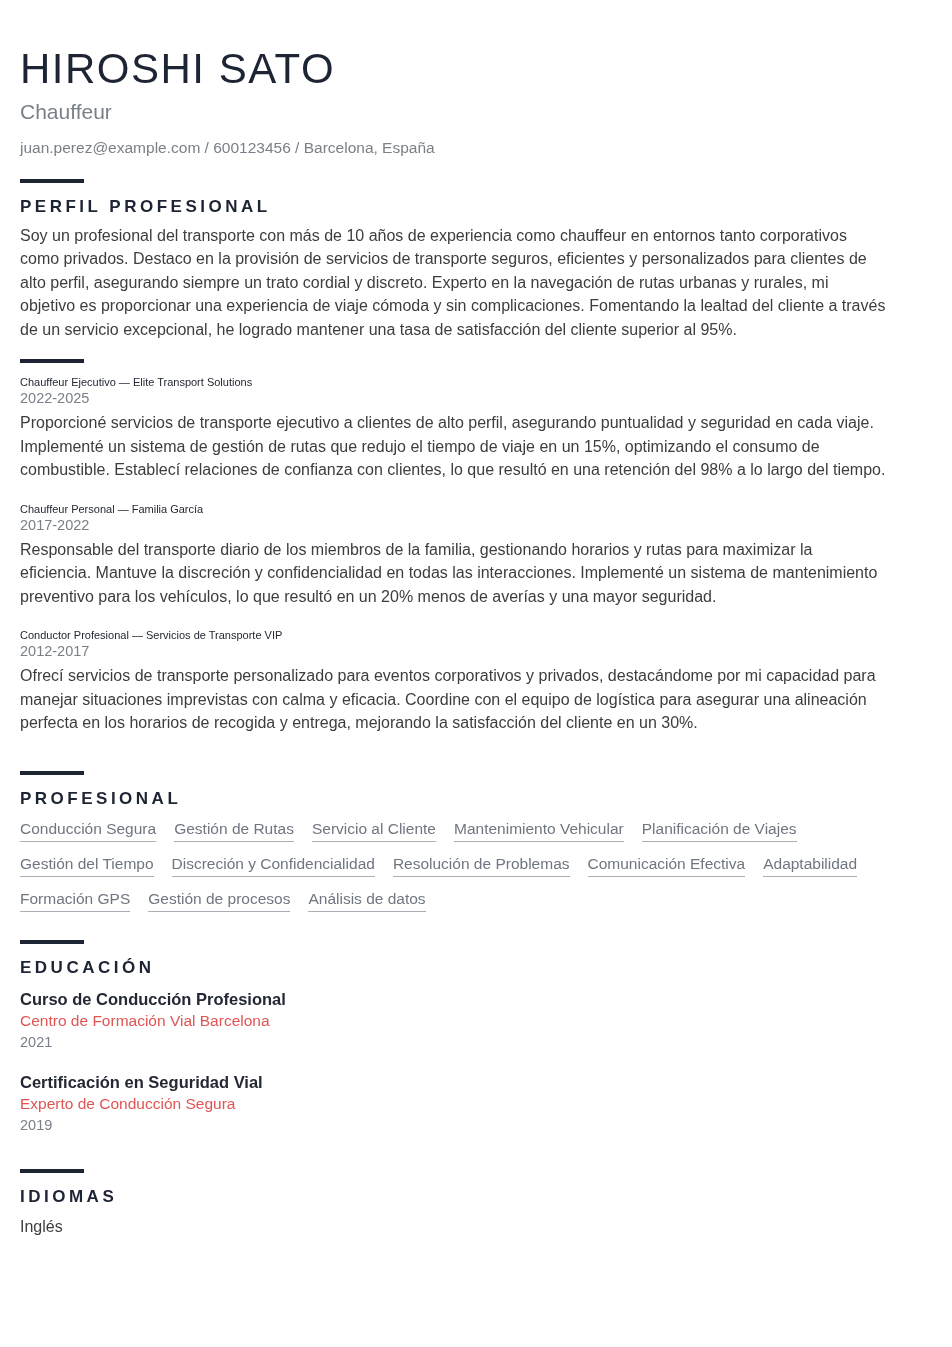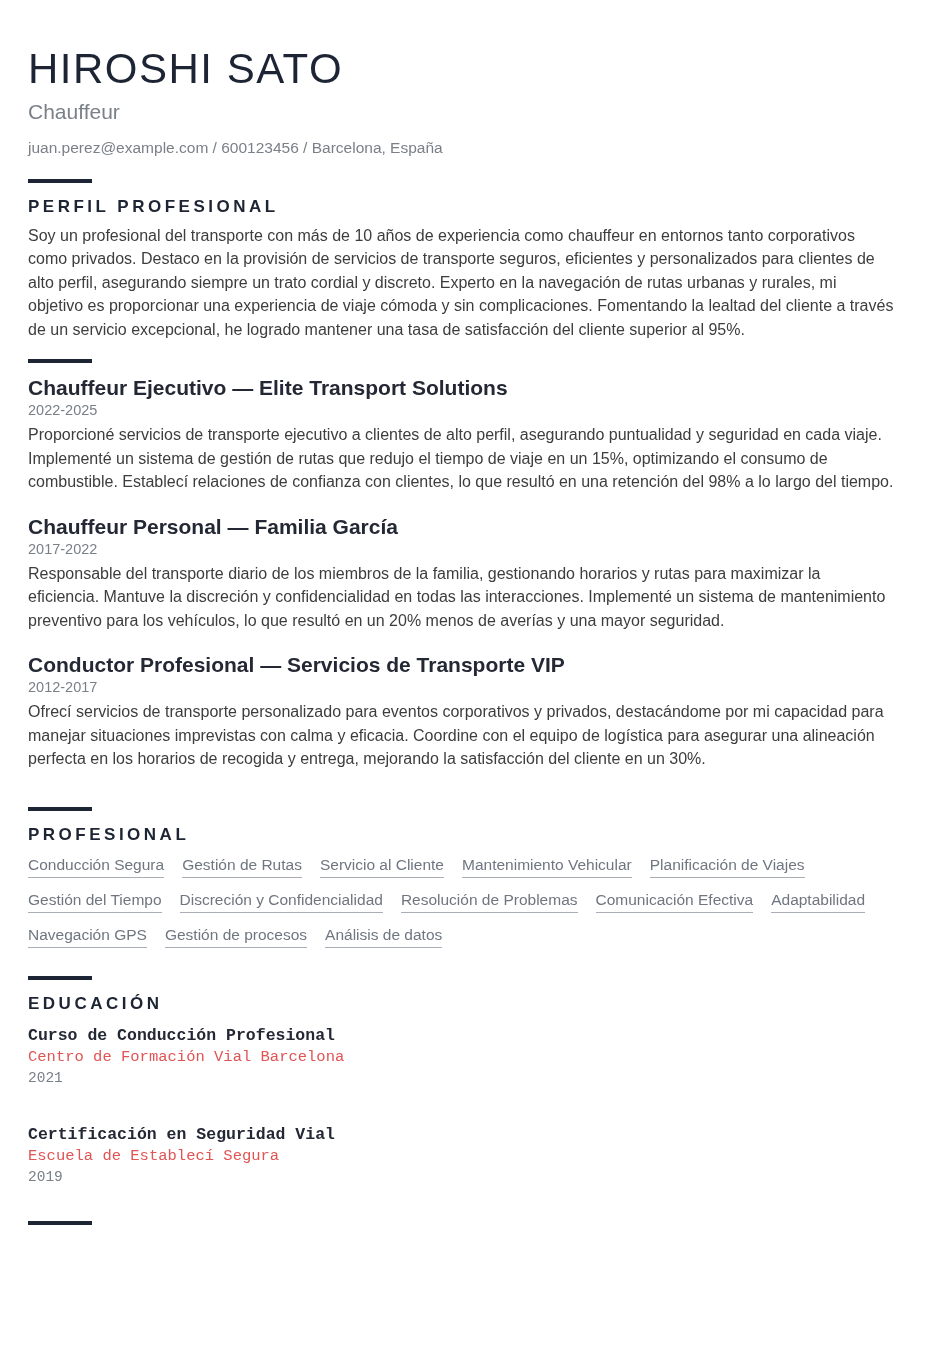--- a/index.html
+++ b/index.html
@@ -8,21 +8,21 @@
     --muted_text:#7a8088;
     --school_red:#e05454;
     --underline:#a9aeb6;
     --background:#ffffff;
   }
   *{margin:0;padding:0;box-sizing:border-box;}
   html,body{background:#fff;}
   body{font-family:"Liberation Sans","DejaVu Sans",sans-serif;}
   .page{
     width:952px;height:1236px;background:var(--background);
-    padding:48px 44px 0 28px;overflow:hidden;position:relative;
+    padding:48px 44px 0 20px;overflow:hidden;position:relative;
   }
   h1.name{
     font-size:42px;font-weight:400;letter-spacing:1.5px;
     color:var(--accent);line-height:1.02;
   }
   .subtitle{font-size:21px;color:var(--muted_text);margin-top:9px;}
   .contact{font-size:15.5px;color:var(--muted_text);margin-top:15px;}
   .rule{width:64px;height:4px;background:var(--accent);}
   h2.sec{
     font-size:17px;font-weight:700;letter-spacing:3.5px;
@@ -34,36 +34,36 @@
   }
   
   .sec-profile .rule{margin-top:22px;}
   .sec-exp .rule{margin-top:18px;}
   .sec-skills .rule{margin-top:36px;}
   .sec-edu .rule{margin-top:28px;}
   .sec-lang .rule{margin-top:36px;}
   
   .job{margin-top:13px;}
   .job + .job{margin-top:21px;}
-  .job-title{font-size:21px;font-weight:700;color:#232834;}
+  .job-title{font-size:11px;font-weight:400;color:#232834;}
   .job-dates{font-size:14.5px;color:var(--muted_text);margin-top:2px;}
   .job .body{margin-top:5px;}
   
   .skills{
     display:flex;flex-wrap:wrap;column-gap:18px;row-gap:13px;
     margin-top:11px;max-width:866px;
   }
   .skill{
     font-size:15.5px;color:#6f7680;
     padding-bottom:3px;border-bottom:1px solid var(--underline);
     white-space:nowrap;
   }
   
-  .edu{margin-top:12px;font-family:Liberation Mono, monospace;}
-  .edu + .edu{margin-top:39px;}
+  .edu{margin-top:12px;}
+  .edu + .edu{margin-top:23px;}
   .edu-degree{font-size:16.5px;font-weight:700;color:#232834;}
   .edu-school{font-size:15.5px;color:var(--school_red);margin-top:3px;}
   .edu-year{font-size:14.5px;color:var(--muted_text);margin-top:4px;}
   
   .langs{margin-top:8px;}
   .lang{font-size:16px;color:var(--body_text);line-height:23.5px;}
 </style>
 </head>
 <body>
 
@@ -110,39 +110,39 @@
       <span class="skill">Conducción Segura</span>
       <span class="skill">Gestión de Rutas</span>
       <span class="skill">Servicio al Cliente</span>
       <span class="skill">Mantenimiento Vehicular</span>
       <span class="skill">Planificación de Viajes</span>
       <span class="skill">Gestión del Tiempo</span>
       <span class="skill">Discreción y Confidencialidad</span>
       <span class="skill">Resolución de Problemas</span>
       <span class="skill">Comunicación Efectiva</span>
       <span class="skill">Adaptabilidad</span>
-      <span class="skill">Navegación GPS</span>
+      <span class="skill">Formación GPS</span>
       <span class="skill">Gestión de procesos</span>
       <span class="skill">Análisis de datos</span>
     </div>
   </section>
 
   <section class="sec-edu">
     <div class="rule"></div>
     <h2 class="sec">EDUCACIÓN</h2>
 
     <div class="edu">
       <div class="edu-degree">Curso de Conducción Profesional</div>
       <div class="edu-school">Centro de Formación Vial Barcelona</div>
       <div class="edu-year">2021</div>
     </div>
 
     <div class="edu">
       <div class="edu-degree">Certificación en Seguridad Vial</div>
-      <div class="edu-school">Escuela de Establecí Segura</div>
+      <div class="edu-school">Experto de Conducción Segura</div>
       <div class="edu-year">2019</div>
     </div>
   </section>
 
   <section class="sec-lang">
     <div class="rule"></div>
     <h2 class="sec">IDIOMAS</h2>
     <div class="langs">
       <div class="lang">Inglés</div>
       <div class="lang">Español</div>

